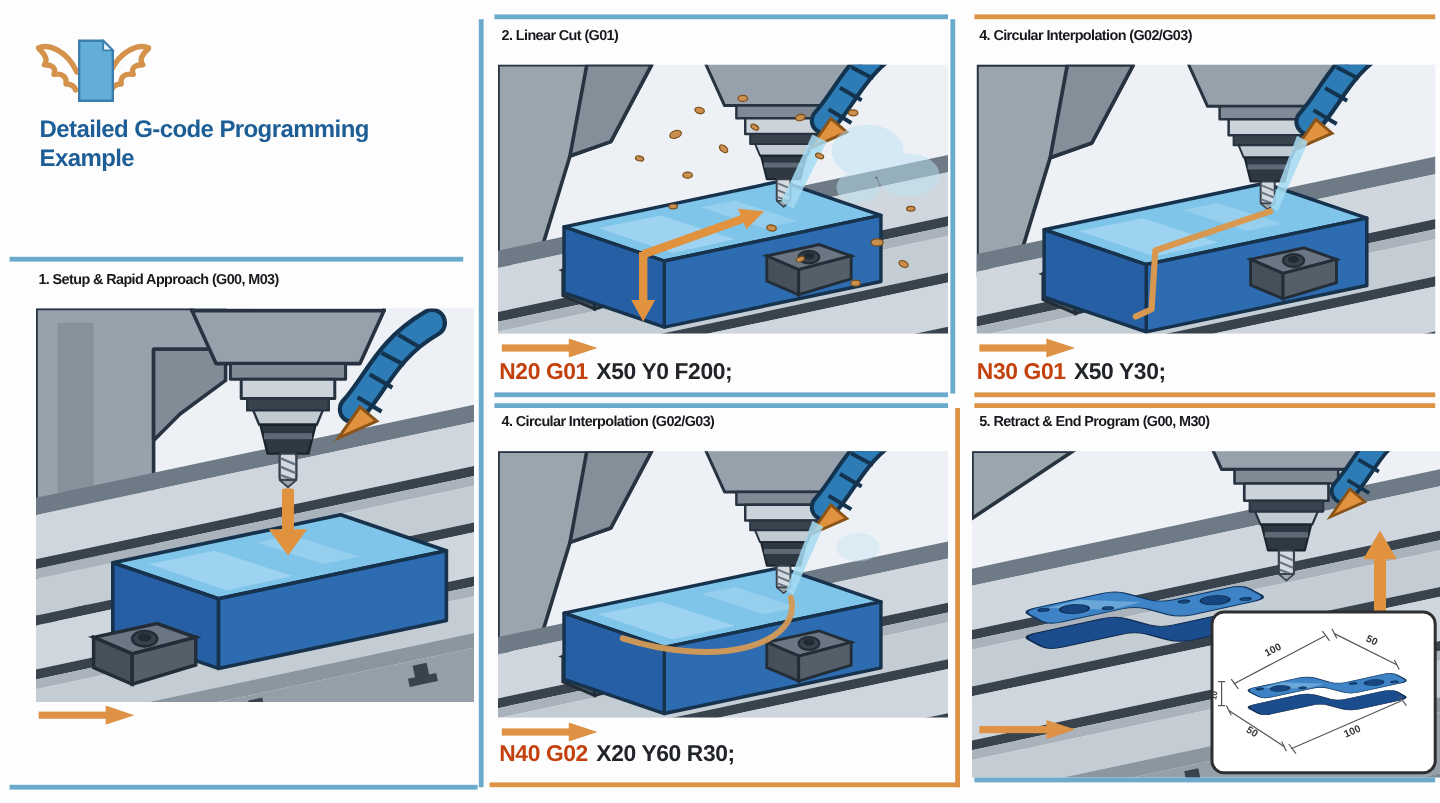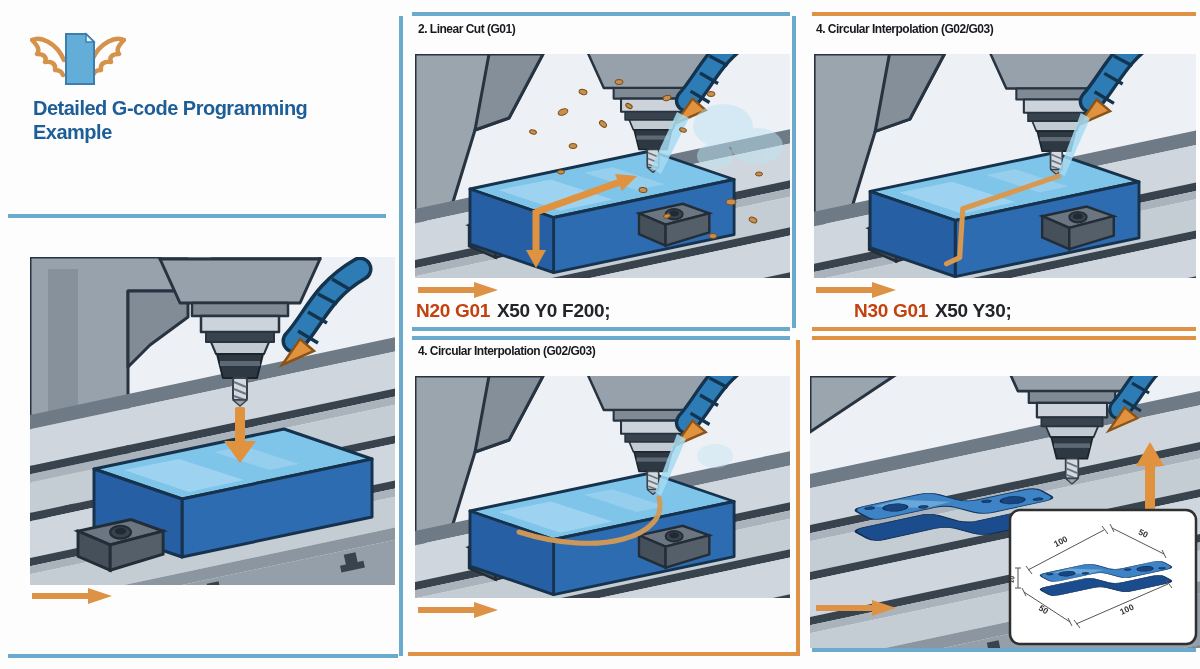--- a/index.html
+++ b/index.html
@@ -124,20 +124,21 @@
     <g>
       <path d="M36,8 L56,8 L64,16 L64,58 L36,58 Z" fill="#62aed8" stroke="#3c7fae" stroke-width="2"></path>
       <path d="M56,8 L56,16 L64,16 Z" fill="#eaf4fa" stroke="#3c7fae" stroke-width="1.5"></path>
     </g>
   </svg>
 
   <h1 class="page-title">Detailed G-code Programming Example</h1>
 
   <div class="hline blue-line" style="left:8px;top:214px;width:378px;height:4px"></div>
 
+  <div class="panel-header" style="left:32px;top:226px">1. Setup &amp; Rapid Approach (G00, M03)</div>
 
   <svg class="illus" style="left:30px;top:257px" width="365" height="328" viewBox="0 0 365 328">
     <rect width="365" height="328" fill="#edf0f4"></rect>
     <g>
       <path d="M0,0 L158,0 L158,34 L98,34 L98,196 L46,244 L0,268 Z" fill="#98a2ac" stroke="#273340" stroke-width="3" stroke-linejoin="round"></path>
       <path d="M98,34 L158,34 L158,60 L120,88 L98,110 Z" fill="#818c96" stroke="#273340" stroke-width="3" stroke-linejoin="round"></path>
       <path d="M18,12 L48,12 L48,150 L18,168 Z" fill="#87919b"></path>
     </g>
     <use href="#table" transform="translate(0,72)"></use>
     <use href="#block" transform="translate(64,212)"></use>
@@ -230,20 +231,23 @@
     <use href="#spindle" transform="translate(238,11) scale(0.82)"></use>
     <use href="#hose" transform="translate(266,58) scale(0.95)"></use>
     <ellipse cx="300" cy="80" rx="18" ry="12" fill="#bfe4f4" opacity="0.4"></ellipse>
     <polygon points="262,58 271,63 246,120 240,116" fill="#a5daf2" opacity="0.85"></polygon>
     <path d="M244,122 C254,160 186,182 104,156" stroke="#d49a55" stroke-width="5" fill="none" stroke-linecap="round" opacity="0.95"></path>
   </svg>
 
   <svg class="arrow-cue" style="left:418px;top:602px" width="80" height="16">
       <use href="#arrow-right"></use>
     </svg>
+  <div class="code-line" style="left:416px;top:618px">
+    <span class="hl">N40 G02</span><span>X20 Y60 R30;</span>
+  </div>
   <div class="hline orange-line" style="left:408px;top:652px;width:392px;height:4px"></div>
   <div class="vline orange-line" style="left:796px;top:340px;width:4px;height:316px"></div>
   <div class="vline blue-line" style="left:792px;top:16px;width:4px;height:312px"></div>
 
   <div class="hline orange-line" style="left:812px;top:12px;width:384px;height:4px"></div>
   <div class="panel-header" style="left:816px;top:22px">4. Circular Interpolation (G02/G03)</div>
 
   <svg class="illus" style="left:814px;top:54px" width="382" height="224" viewBox="0 0 375 220">
     <rect width="375" height="220" fill="#edf0f4"></rect>
     <g>
@@ -258,26 +262,27 @@
     <use href="#hose" transform="translate(266,58) scale(0.95)"></use>
     <polygon points="262,58 271,63 246,120 240,116" fill="#a5daf2" opacity="0.85"></polygon>
     <g stroke="#d9984f" stroke-width="5" fill="none" stroke-linecap="round" stroke-linejoin="round">
       <path d="M240,120 L146,152 L143,200 L130,206"></path>
     </g>
   </svg>
 
   <svg class="arrow-cue" style="left:816px;top:282px" width="80" height="16">
       <use href="#arrow-right"></use>
     </svg>
-  <div class="code-line" style="left:854px;top:300px">
+  <div class="code-line" style="left:814px;top:300px">
     <span class="hl">N30 G01</span><span>X50 Y30;</span>
   </div>
   <div class="hline orange-line" style="left:812px;top:327px;width:384px;height:4px"></div>
 
   <div class="hline orange-line" style="left:812px;top:336px;width:384px;height:4px"></div>
+  <div class="panel-header" style="left:816px;top:344px">5. Retract &amp; End Program (G00, M30)</div>
 
   <svg class="illus" style="left:810px;top:376px" width="390" height="272" viewBox="0 0 390 272">
     <rect width="390" height="272" fill="#edf0f4"></rect>
     <path d="M0,0 L84,0 L0,56 Z" fill="#9aa5ae" stroke="#273340" stroke-width="3"></path>
     <use href="#table" transform="translate(0,12)"></use>
     <use href="#part" transform="translate(36,132) scale(0.78)"></use>
     <use href="#spindle" transform="translate(262,-10) scale(0.9)"></use>
     <use href="#hose" transform="translate(304,44) scale(0.9)"></use>
     <g fill="#e0923f">
       <rect x="335" y="86" width="10" height="64" rx="2"></rect>

